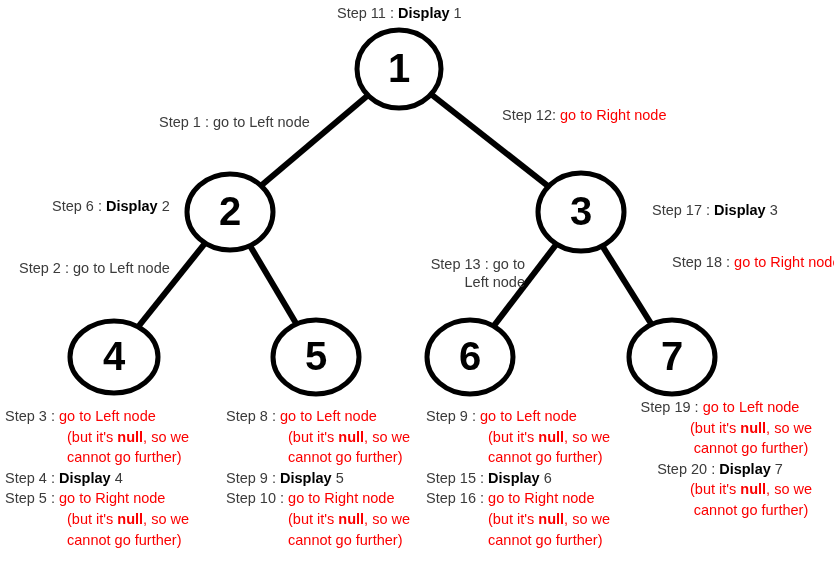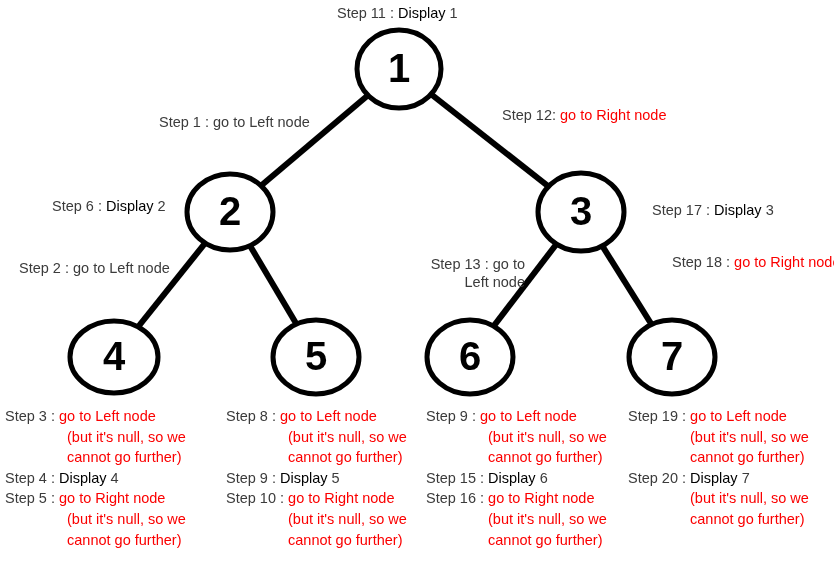--- a/index.html
+++ b/index.html
@@ -13,21 +13,21 @@
   }
   #tree-svg{position:absolute;left:0;top:0;}
   .lbl{
     position:absolute;
     font-size:14.5px;
     line-height:20.6px;
     color:var(--dark,#3b3b3b);
     white-space:nowrap;
   }
   .lbl.tight{line-height:17.5px;}
-  .lbl .b{font-weight:400;color:var(--emph,#000);}
+  .lbl .b{font-weight:700;color:var(--emph,#000);}
   .lbl .r{color:var(--red,#f00);}
   .lbl .line.indent{padding-left:62px;}
   .node-num{
     position:absolute;
     transform:translate(-50%,-52%);
     font-size:40px;
     font-weight:700;
     color:#000;
   }
 </style>
@@ -103,21 +103,21 @@
     </div>
     <div class="lbl" style="left: 426px; top: 406px;">
       <div class="line"><span class="">Step 9 : </span><span class="r">go to Left node</span></div>
       <div class="line indent"><span class="r">(but it's </span><span class="r b">null</span><span class="r">, so we</span></div>
       <div class="line indent"><span class="r">cannot go further)</span></div>
       <div class="line"><span class="">Step 15 : </span><span class=" b">Display</span><span class=""> 6</span></div>
       <div class="line"><span class="">Step 16 : </span><span class="r">go to Right node</span></div>
       <div class="line indent"><span class="r">(but it's </span><span class="r b">null</span><span class="r">, so we</span></div>
       <div class="line indent"><span class="r">cannot go further)</span></div>
     </div>
-    <div class="lbl" style="left: 628px; top: 406px;">
+    <div class="lbl" style="left: 628px; top: 397px; text-align: center;">
       <div class="line"><span class="">Step 19 : </span><span class="r">go to Left node</span></div>
       <div class="line indent"><span class="r">(but it's </span><span class="r b">null</span><span class="r">, so we</span></div>
       <div class="line indent"><span class="r">cannot go further)</span></div>
       <div class="line"><span class="">Step 20 : </span><span class=" b">Display</span><span class=""> 7</span></div>
       <div class="line indent"><span class="r">(but it's </span><span class="r b">null</span><span class="r">, so we</span></div>
       <div class="line indent"><span class="r">cannot go further)</span></div>
     </div>
   </div>
 
 </body></html>

